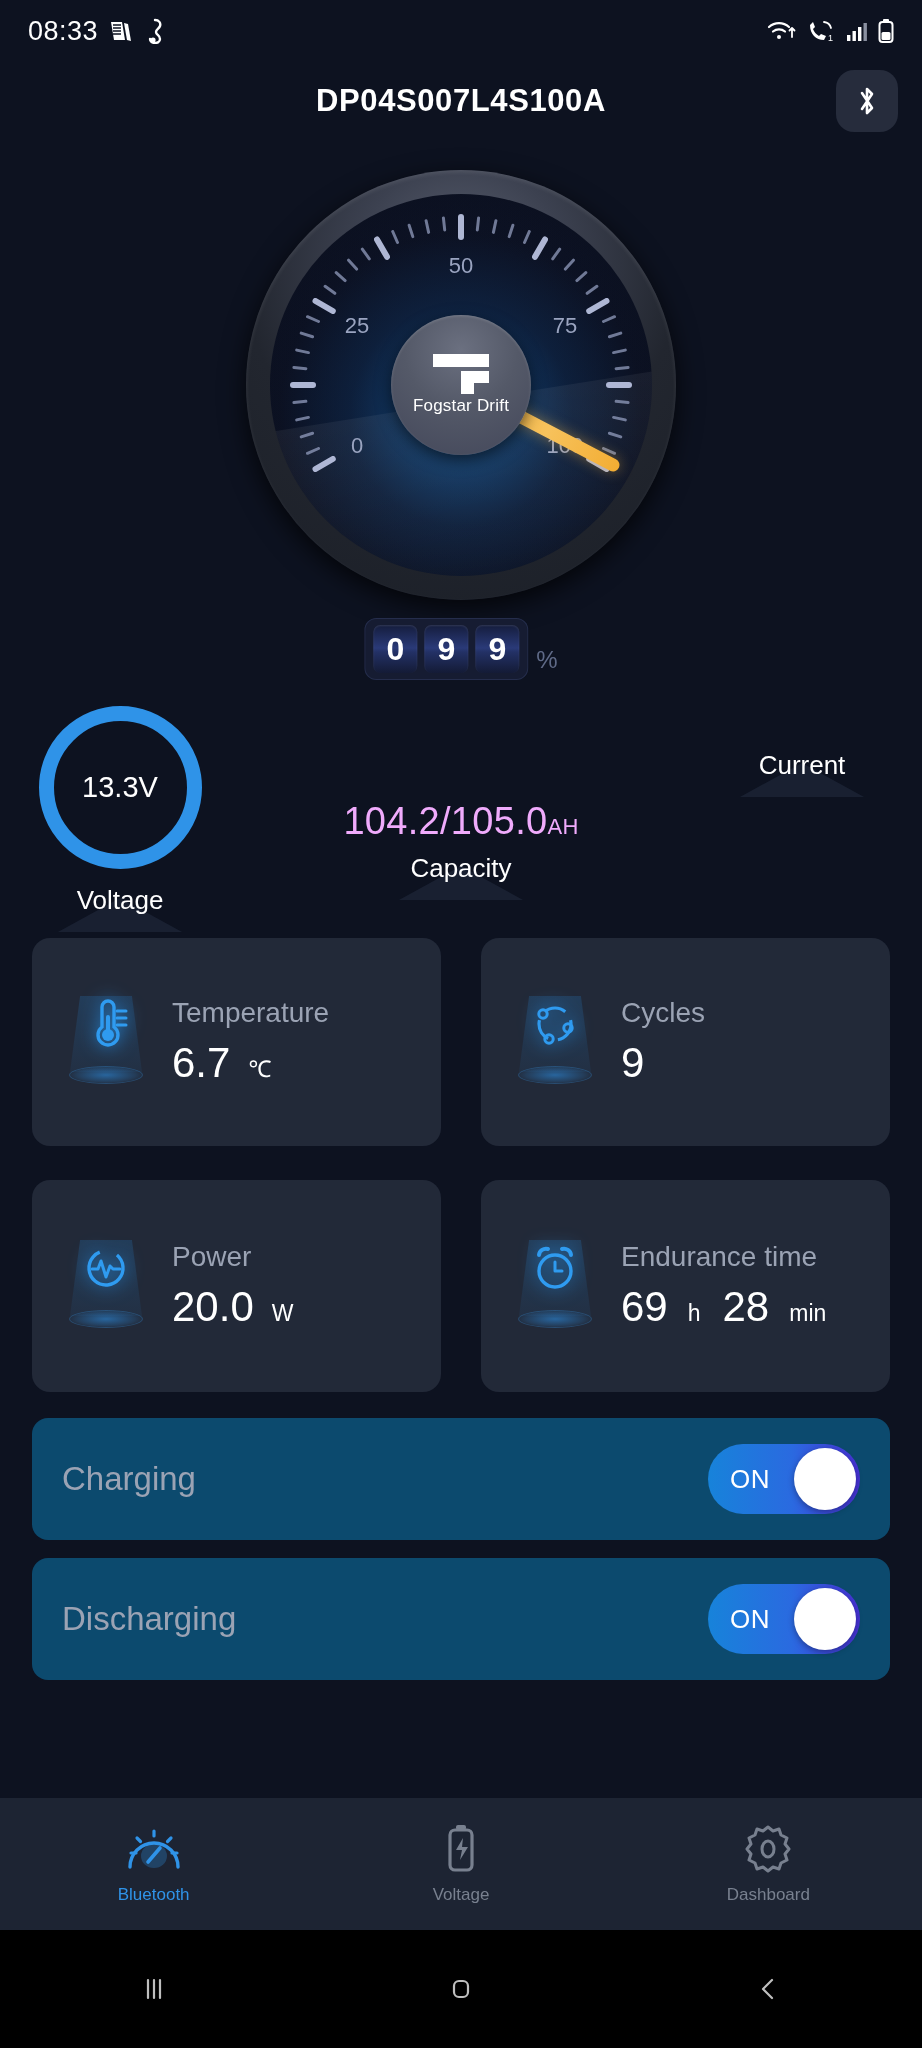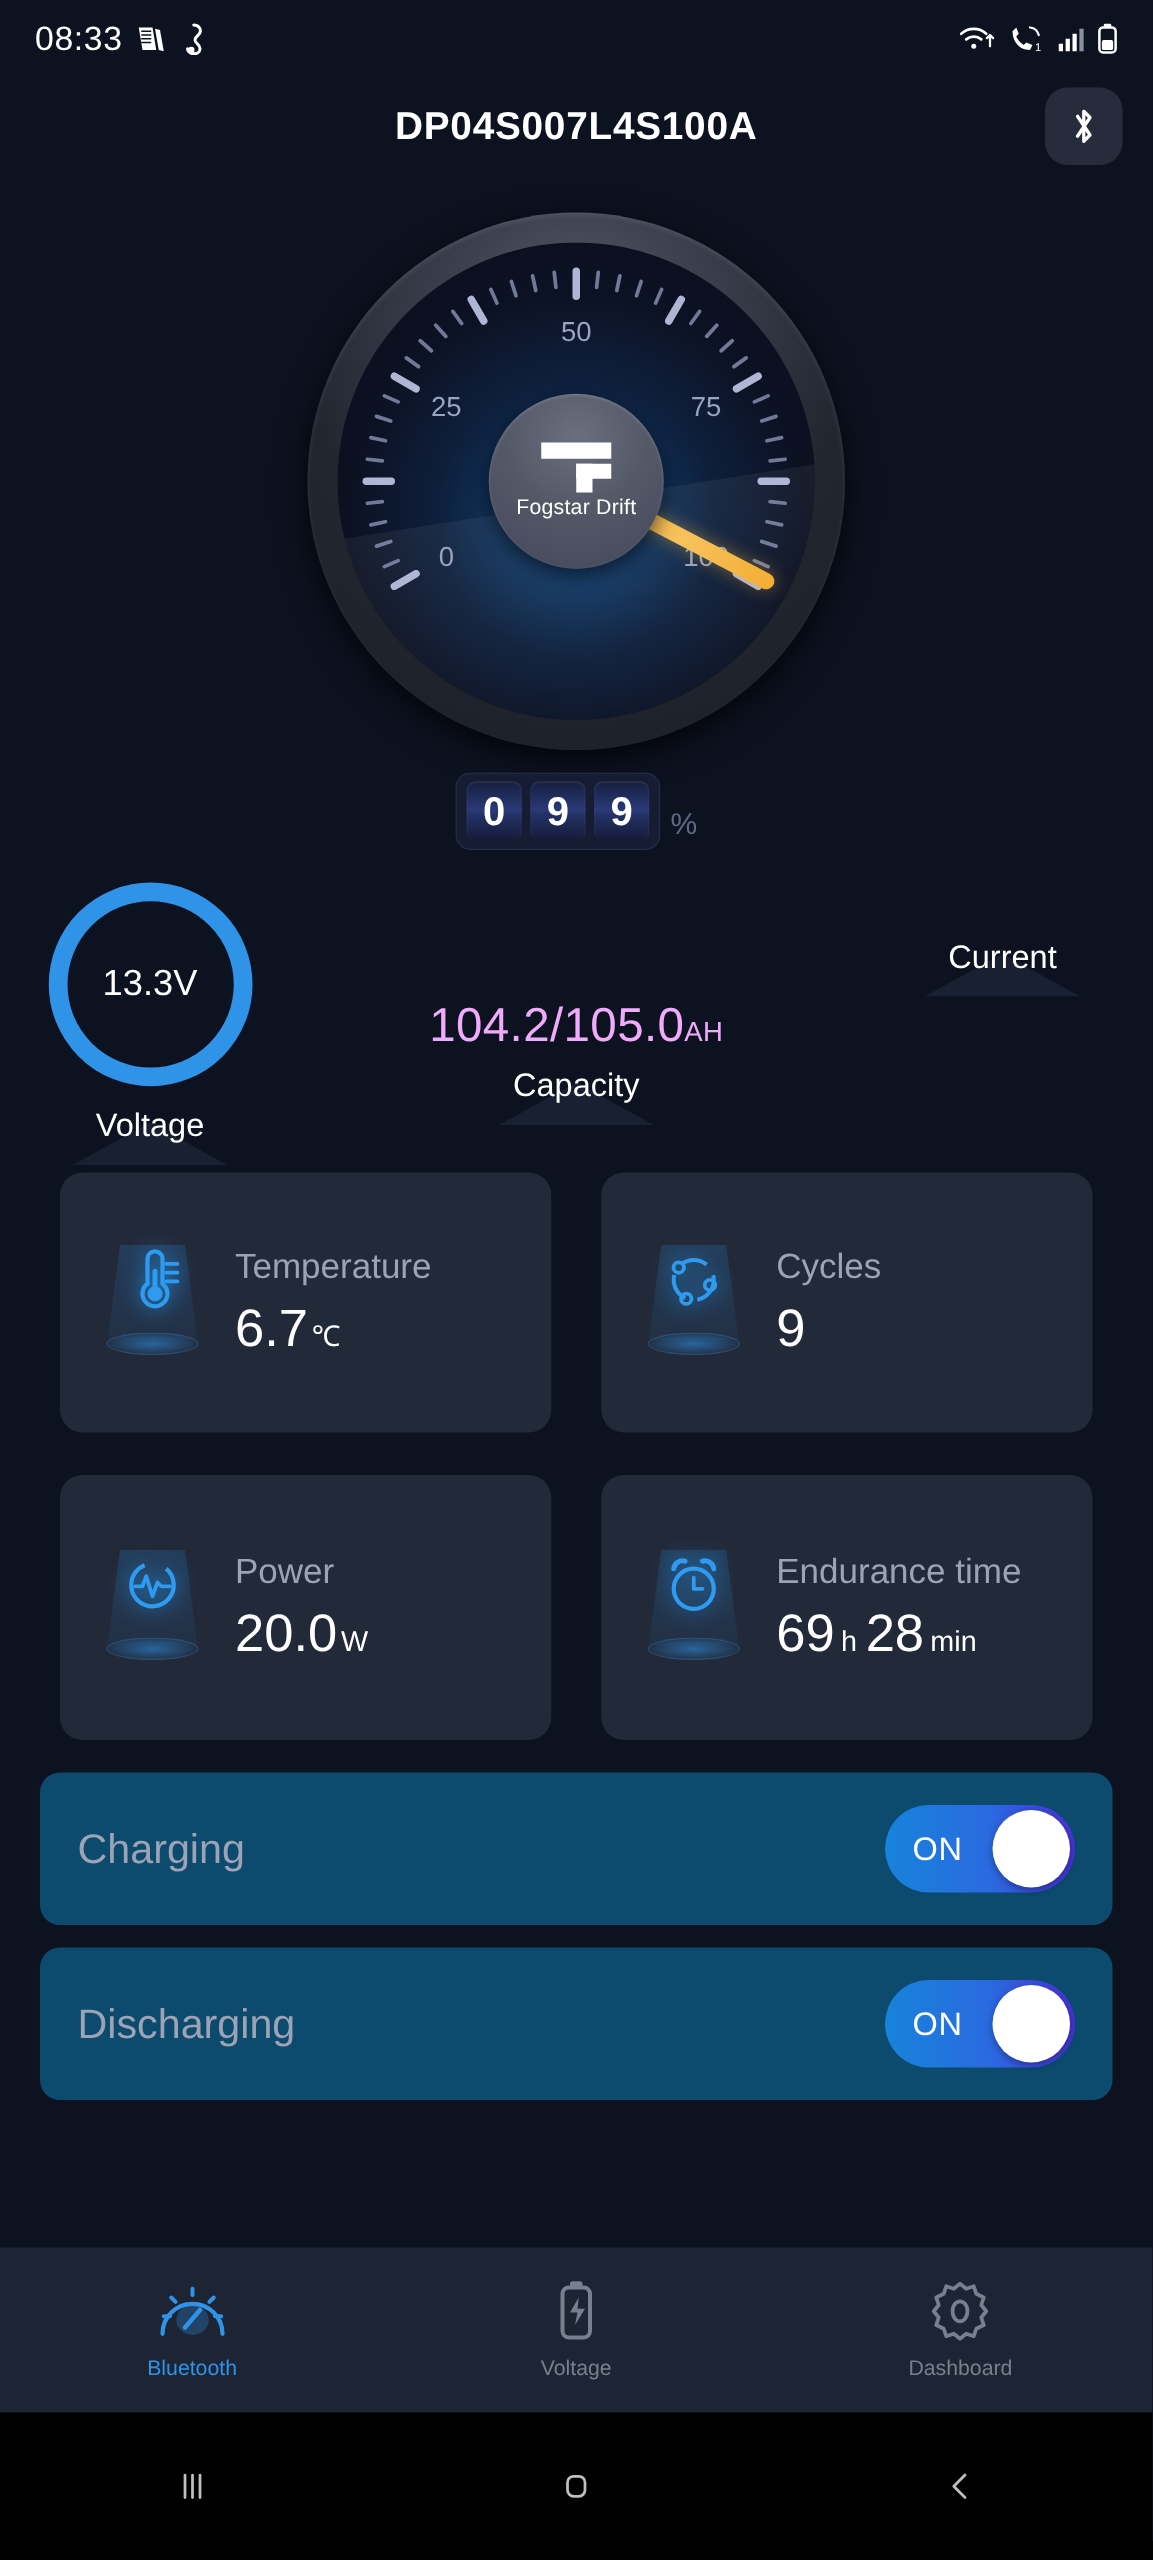--- a/index.html
+++ b/index.html
@@ -134,21 +134,21 @@
   .lbl-shadow {
     position:absolute; left:50%; bottom:-16px; transform:translateX(-50%);
     width:0; height:0;
     border-left:62px solid transparent; border-right:62px solid transparent;
     border-bottom:34px solid rgba(110,130,170,.13);
     z-index:1;
   }
 
   
   .cards { position:absolute; left:0; top:938px; width:922px; }
-  .card-row { display:flex; gap:40px; padding:0 48px; margin-bottom:34px; }
+  .card-row { display:flex; gap:40px; padding:0 32px; margin-bottom:34px; }
   .card {
     flex:1; background:#222938; border-radius:18px;
     height:208px; display:flex; align-items:center; padding:0 22px; gap:14px;
   }
   .card.tall { height:212px; }
   .holo { position:relative; width:104px; height:104px; flex:0 0 104px; }
   .holo-beam {
     position:absolute; left:16px; top:6px; width:72px; height:76px;
     background:linear-gradient(180deg, rgba(40,140,225,.20), rgba(40,140,225,.07));
     clip-path:polygon(14% 0%, 86% 0%, 100% 100%, 0% 100%);
@@ -158,21 +158,21 @@
     filter:drop-shadow(0 0 9px rgba(40,150,240,.85));
   }
   .holo-base {
     position:absolute; left:50%; bottom:10px; transform:translateX(-50%);
     width:74px; height:18px; border-radius:50%;
     background:radial-gradient(ellipse at 50% 50%, rgba(45,150,240,.55) 0%, rgba(45,150,240,.18) 55%, rgba(45,150,240,0) 75%);
     box-shadow:0 0 0 1px rgba(60,160,245,.25) inset;
   }
   .card-txt { display:flex; flex-direction:column; justify-content:center; gap:10px; }
   .card-label { color:#9ba3b4; font-size:28px; }
-  .card-value { color:#fff; font-size:42px; display:flex; align-items:baseline; gap:3px; }
+  .card-value { color:#fff; font-size:42px; display:flex; align-items:baseline; gap:18px; }
   .card-value .u { font-size:23px; }
   .card-value .u2 { font-size:23px; margin:0 4px 0 2px; }
 
   
   .toggles { position:absolute; left:0; top:1418px; width:922px; padding:0 32px; }
   .toggle-row {
     background:#0c4a6e; border-radius:16px; height:122px;
     display:flex; align-items:center; justify-content:space-between;
     padding:0 30px; margin-bottom:18px;
   }

